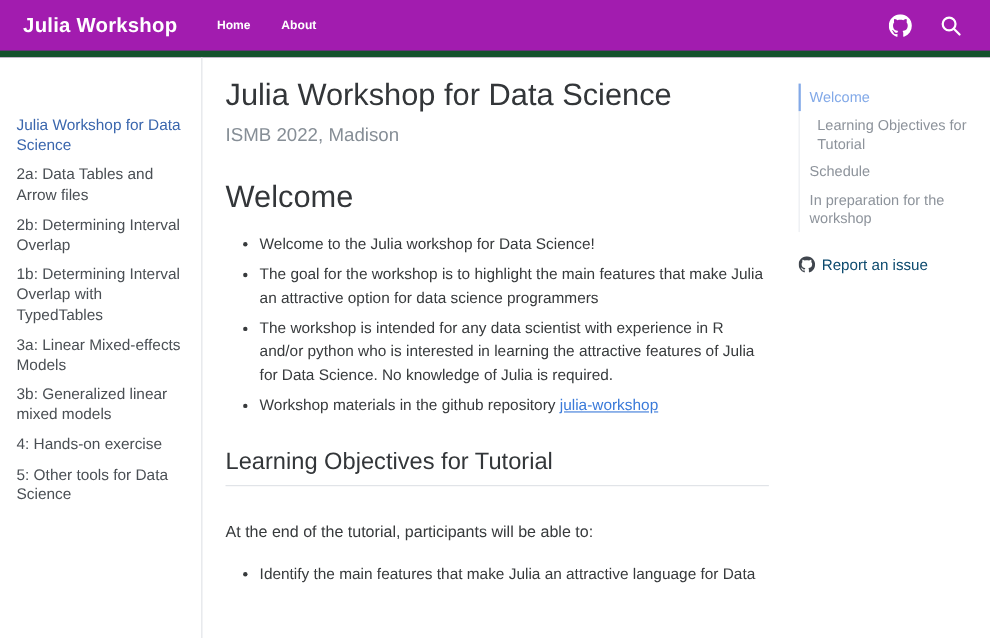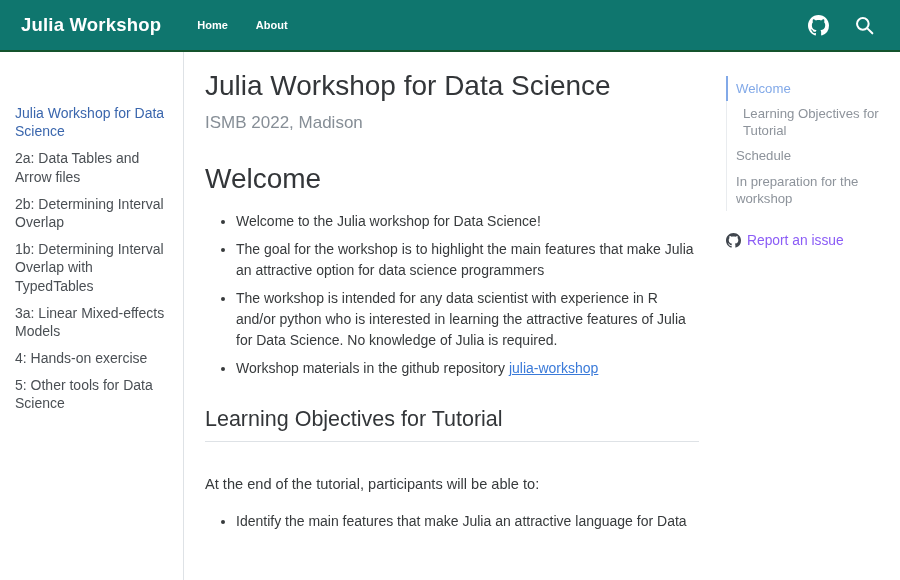--- a/index.html
+++ b/index.html
@@ -7,22 +7,22 @@
   body {
     font-family: "Liberation Sans", "DejaVu Sans", sans-serif;
     background: #ffffff;
     color: #373a3c;
   }
   a { text-decoration: none; cursor: pointer; }
 
   
   .navbar {
     height: 52px;
-    background: #0f766e;
-    border-bottom: 2px solid #14532d;
+    background: #a21caf;
+    border-bottom: 6px solid #14532d;
     display: flex;
     align-items: center;
     padding: 0 21px;
   }
   .brand {
     color: #ffffff;
     font-size: 18.5px;
     font-weight: 600;
     letter-spacing: .2px;
     margin-right: 22px;
@@ -161,21 +161,21 @@
   }
   .report {
     display: flex;
     align-items: center;
     gap: 6px;
     margin-top: 22px;
     cursor: pointer;
   }
   .report span {
     font-size: 13.8px;
-    color: #8b5cf6;
+    color: #0c4a6e;
   }
 </style>
 </head>
 <body>
 
 <nav class="navbar">
   <a class="brand">Julia Workshop</a>
   <a class="nav-link">Home</a>
   <a class="nav-link">About</a>
   <div class="nav-spacer"></div>
@@ -205,20 +205,23 @@
       <li>
           <a>2b: Determining Interval Overlap</a>
         </li>
       <li>
           <a>1b: Determining Interval Overlap with TypedTables</a>
         </li>
       <li>
           <a>3a: Linear Mixed-effects Models</a>
         </li>
       <li>
+          <a>3b: Generalized linear mixed models</a>
+        </li>
+      <li>
           <a>4: Hands-on exercise</a>
         </li>
       <li>
           <a>5: Other tools for Data Science</a>
         </li>
     </ul>
   </aside>
 
   <main class="main">
     <h1 class="page-title">Julia Workshop for Data Science</h1>

